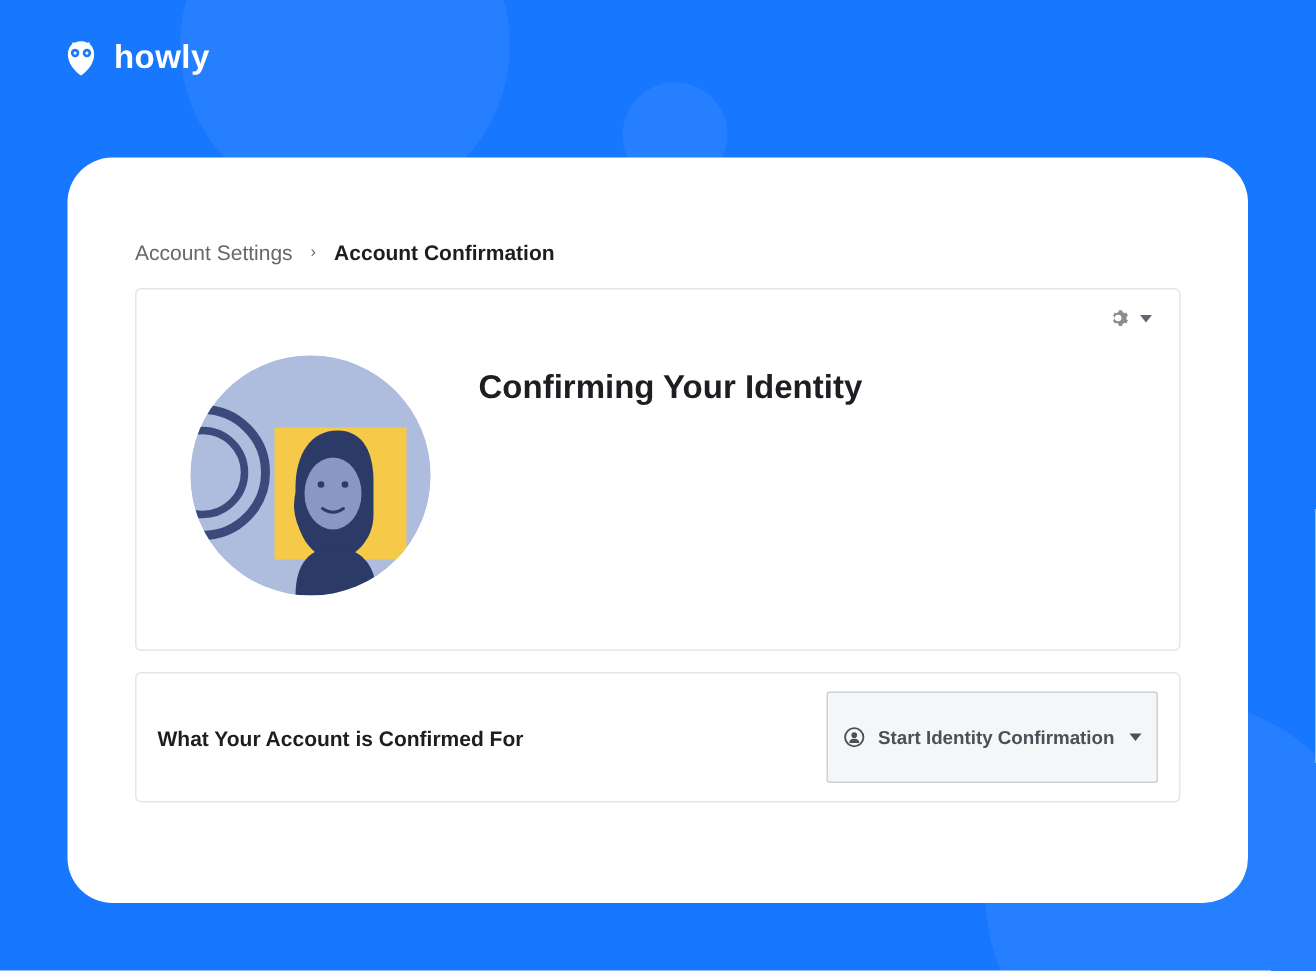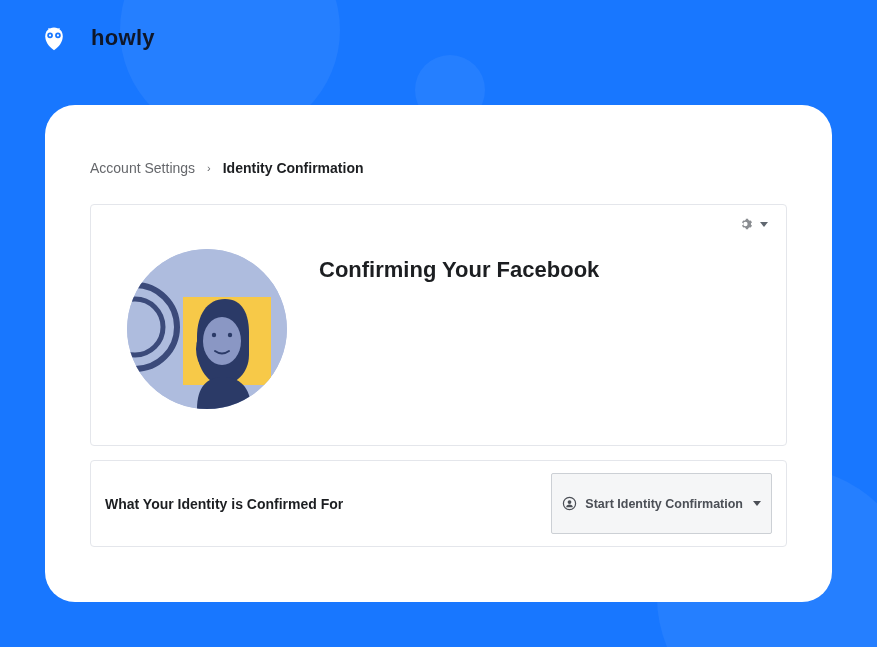--- a/index.html
+++ b/index.html
@@ -41,22 +41,22 @@
       background: rgba(255,255,255,0.06);
       bottom: -80px;
       right: -40px;
     }
     .logo {
       position: absolute;
       top: 24px;
       left: 40px;
       display: flex;
       align-items: center;
-      gap: 23px;
-      color: #0f172a;
+      gap: 8px;
+      color: #ffffff;
     }
     .logo-icon {
       width: 28px;
       height: 28px;
     }
     .logo-text {
       font-size: 22px;
       font-weight: 600;
       letter-spacing: 0.3px;
     }
@@ -68,21 +68,21 @@
       bottom: 45px;
       background: #fff;
       border-radius: 30px;
       padding: 55px 45px 30px 45px;
     }
     .breadcrumb {
       display: flex;
       align-items: center;
       gap: 12px;
       font-size: 14px;
-      margin-bottom: 28px;
+      margin-bottom: 16px;
     }
     .bc-parent {
       color: #65676b;
     }
     .bc-sep {
       color: #65676b;
       font-size: 11px;
     }
     .bc-current {
       color: #1c1e21;
@@ -206,21 +206,21 @@
     </svg>
   </span>
   <span class="logo-text">howly</span>
 </div>
 
 <div class="panel">
 
   <div class="breadcrumb">
     <span class="bc-parent">Account Settings</span>
     <span class="bc-sep">›</span>
-    <span class="bc-current">Identity Confirmation</span>
+    <span class="bc-current">Account Confirmation</span>
   </div>
 
   <div class="card">
     <div class="card-actions">
       <span class="gear-icon">
         <svg viewBox="0 0 16 16" fill="#8a8d91">
           <path d="M8 10.5a2.5 2.5 0 1 0 0-5 2.5 2.5 0 0 0 0 5zM14.3 8.9l1.2.9-1.3 2.3-1.4-.5a5.5 5.5 0 0 1-1.5.9l-.2 1.5H8.5l-.2-1.5a5.5 5.5 0 0 1-1.5-.9l-1.4.5-1.3-2.3 1.2-.9a5.6 5.6 0 0 1 0-1.8L4.1 6.2l1.3-2.3 1.4.5a5.5 5.5 0 0 1 1.5-.9L8.5 2h2.6l.2 1.5c.5.2 1 .5 1.5.9l1.4-.5 1.3 2.3-1.2.9a5.6 5.6 0 0 1 0 1.8z" transform="translate(-1.8 0)"></path>
         </svg>
       </span>
       <span class="caret-down-icon"></span>
@@ -236,27 +236,27 @@
           <ellipse cx="95" cy="100" rx="26" ry="30" fill="#2b3a67"></ellipse>
           <path d="M70 88 C 70 66 80 50 98 50 C 116 50 122 66 122 84 L 122 106 C 122 124 108 136 96 136 C 82 136 70 120 70 100 Z" fill="#2b3a67"></path>
           <ellipse cx="95" cy="92" rx="19" ry="24" fill="#8a97c4"></ellipse>
           <circle cx="87" cy="86" r="2.2" fill="#2b3a67"></circle>
           <circle cx="103" cy="86" r="2.2" fill="#2b3a67"></circle>
           <path d="M88 102 Q 95 107 102 102" stroke="#2b3a67" stroke-width="2" fill="none" stroke-linecap="round"></path>
           <path d="M70 160 C 70 138 80 128 96 128 C 112 128 124 138 124 160 Z" fill="#2b3a67"></path>
         </svg>
       </div>
       <div class="card-text">
-        <div class="card-title">Confirming Your Facebook</div>
+        <div class="card-title">Confirming Your Identity</div>
       </div>
     </div>
   </div>
 
   <div class="section-row">
-    <div class="section-label">What Your Identity is Confirmed For</div>
+    <div class="section-label">What Your Account is Confirmed For</div>
     <button class="start-button">
       <span class="person-icon">
         <svg viewBox="0 0 16 16" fill="none" stroke="#4b4f56" stroke-width="1.3">
           <circle cx="8" cy="8" r="6.5"></circle>
           <circle cx="8" cy="6.5" r="2" fill="#4b4f56" stroke="none"></circle>
           <path d="M4.5 12 C 4.5 9.8 6 9 8 9 C 10 9 11.5 9.8 11.5 12" fill="#4b4f56" stroke="none"></path>
         </svg>
       </span>
       <span>Start Identity Confirmation</span>
       <span class="caret-down-icon"></span>

